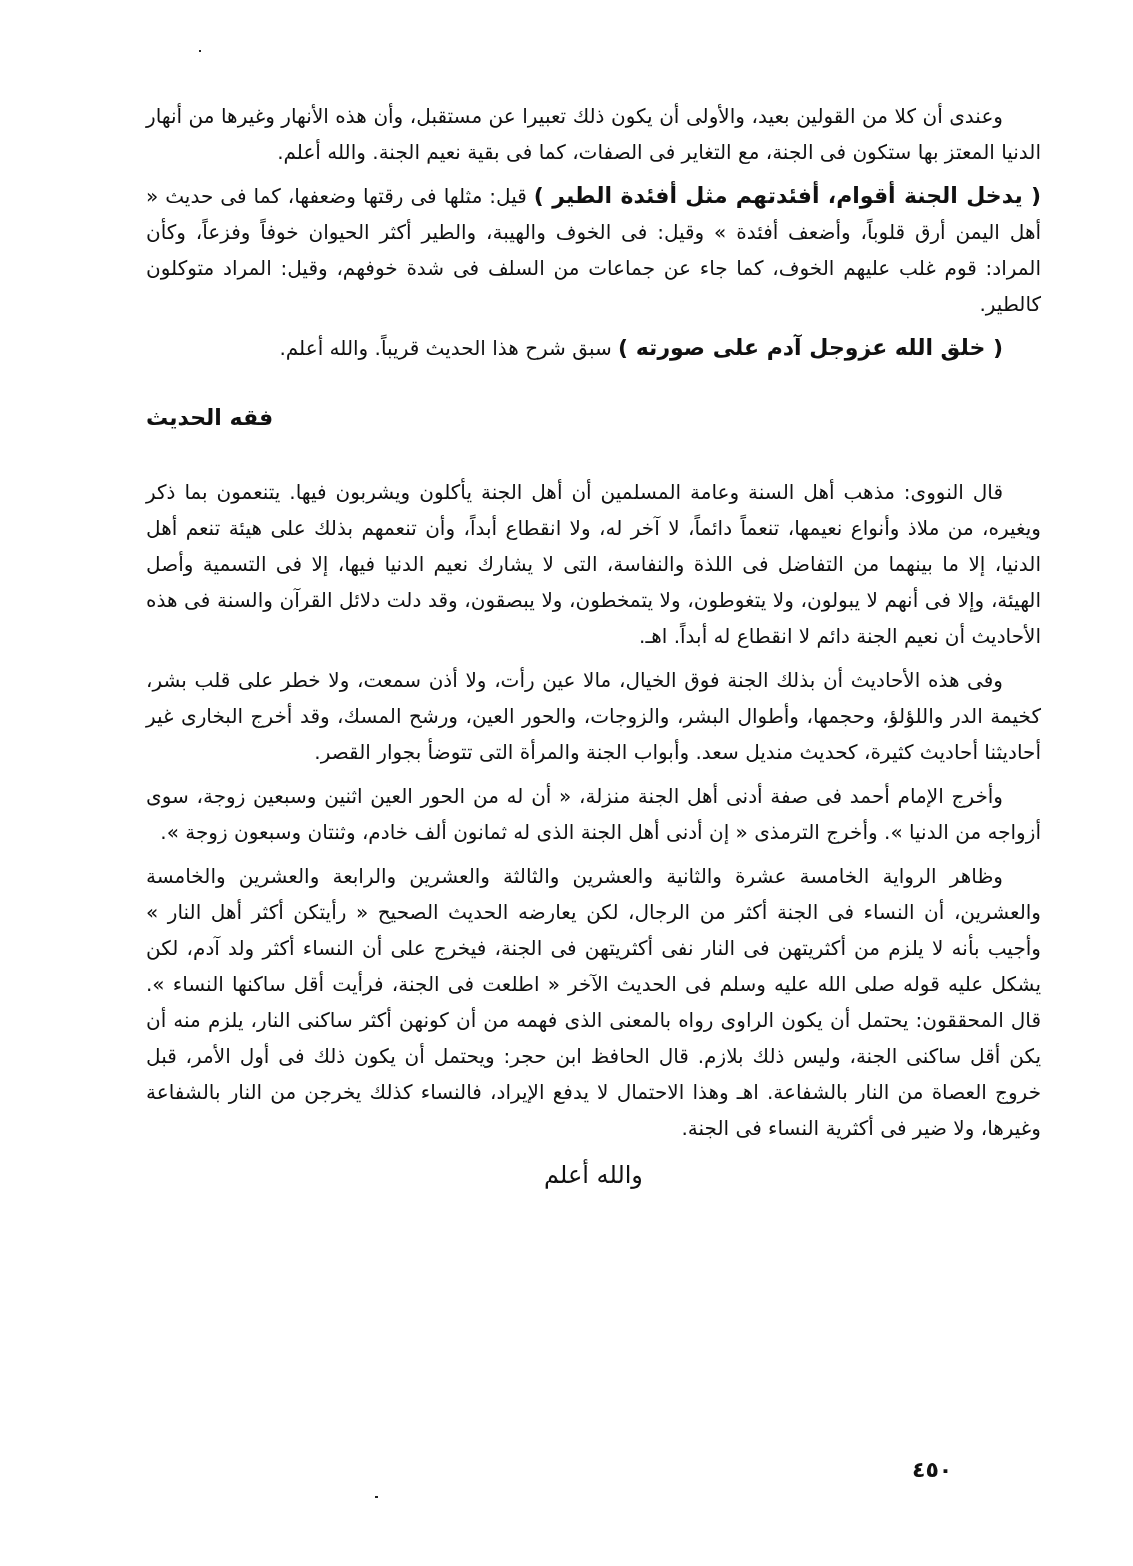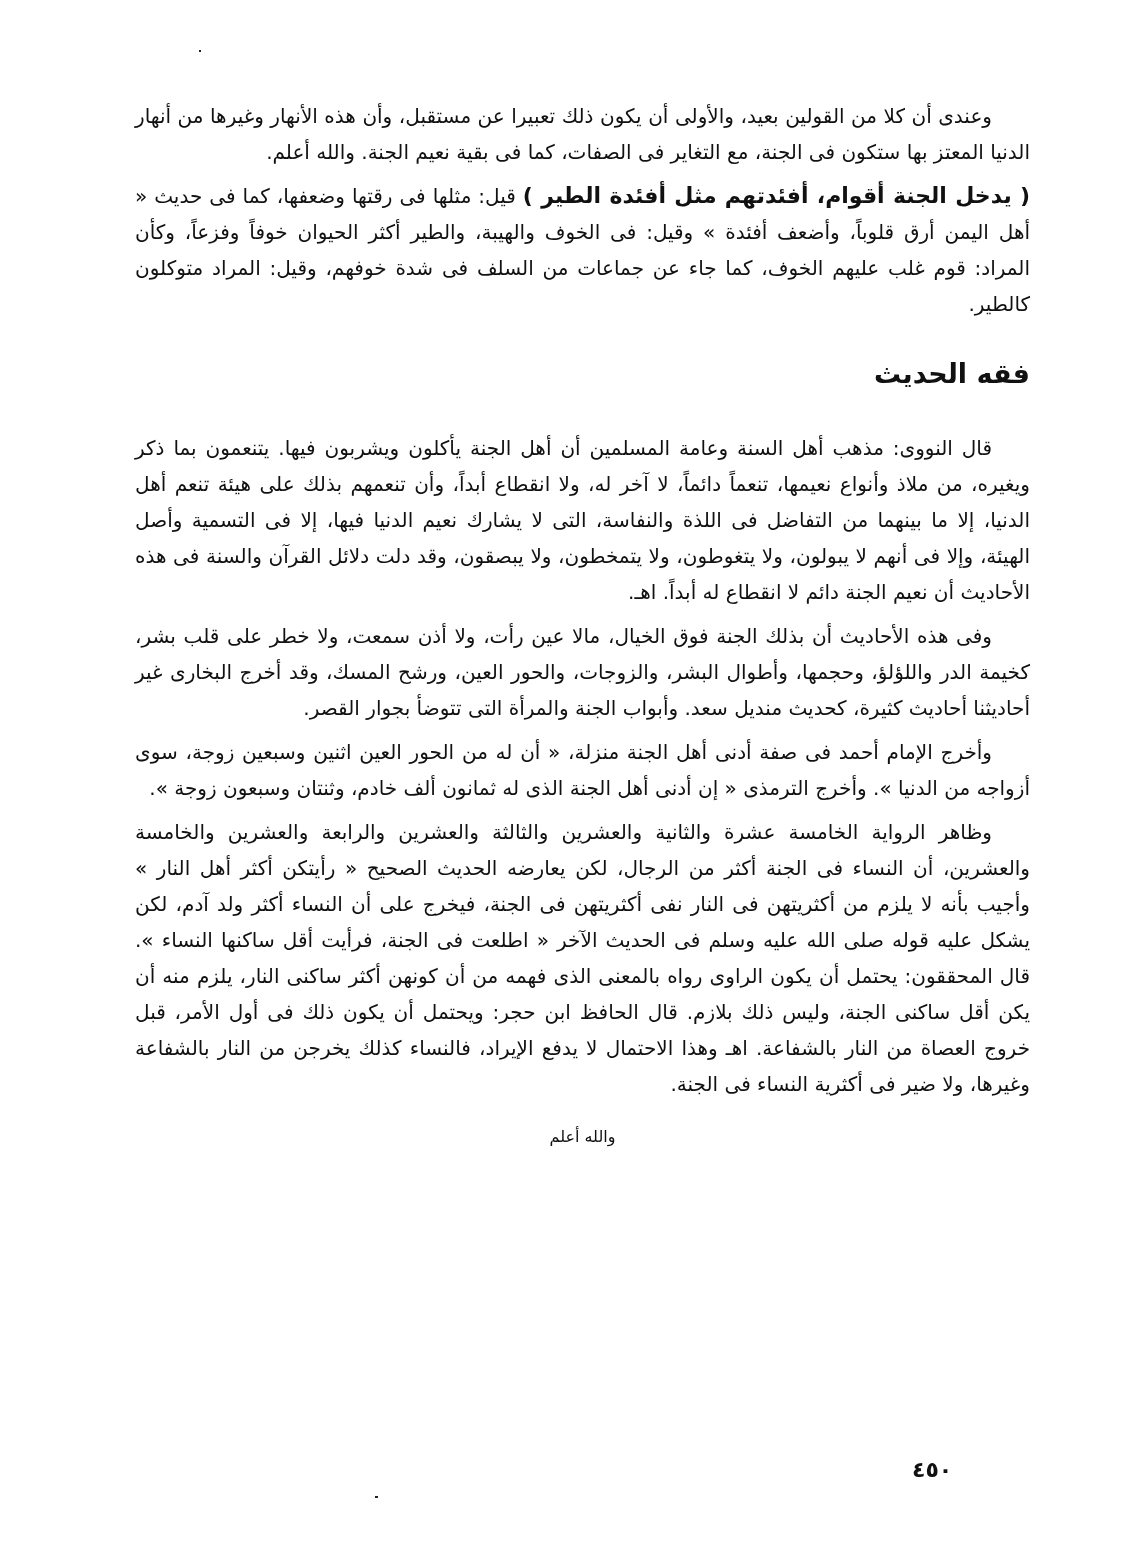--- a/index.html
+++ b/index.html
@@ -1,54 +1,57 @@
 <!DOCTYPE html>
 <html><head>
 <meta charset="utf-8">
 <style>
   html, body { margin: 0; padding: 0; background: #ffffff; }
   body {
     width: 1133px; height: 1566px; position: relative; overflow: hidden;
     font-family: "DejaVu Sans", sans-serif; color: #111111;
   }
   .page {
-    position: absolute; left: 135px; top: 98px; width: 895px;
+    position: absolute; left: 146px; top: 98px; width: 895px;
     direction: rtl; text-align: justify;
   }
   .para {
     font-size: 20px; line-height: 36px; margin: 0 0 8px 0;
     text-align: justify; text-align-last: right;
   }
   .para.indent { text-indent: 38px; }
   .bold-hadith { font-weight: bold; font-size: 22px; }
   .heading {
-    font-size: 27px; font-weight: bold; text-align: right;
+    font-size: 22px; font-weight: bold; text-align: left;
     margin: 22px 0 26px 0; line-height: 60px;
   }
-  .closing { text-align: center; font-size: 16px; line-height: 36px; margin: 17px 0 0 0; }
+  .closing { text-align: center; font-size: 24px; line-height: 36px; margin: 11px 0 0 0; }
   .page-number {
     position: absolute; left: 912px; top: 1457px; font-size: 22px; font-weight: bold;
     direction: rtl;
   }
   .speck { position: absolute; width: 2px; height: 2px; background: #222; }
 </style>
 </head>
 <body>
 
 <span class="speck" style="left:199px;top:50px;"></span>
 <span class="speck" style="left:375px;top:1496px;width:3px;"></span>
 
 <div class="page">
 
   <p class="para indent">وعندى أن كلا من القولين بعيد، والأولى أن يكون ذلك تعبيرا عن مستقبل، وأن هذه الأنهار وغيرها من أنهار الدنيا المعتز بها ستكون فى الجنة، مع التغاير فى الصفات، كما فى بقية نعيم الجنة. والله أعلم.</p>
 
   <p class="para">
     <span class="bold-hadith">( يدخل الجنة أقوام، أفئدتهم مثل أفئدة الطير )</span><span> قيل: مثلها فى رقتها وضعفها، كما فى حديث « أهل اليمن أرق قلوباً، وأضعف أفئدة » وقيل: فى الخوف والهيبة، والطير أكثر الحيوان خوفاً وفزعاً، وكأن المراد: قوم غلب عليهم الخوف، كما جاء عن جماعات من السلف فى شدة خوفهم، وقيل: المراد متوكلون كالطير.</span>
   </p>
 
+  <p class="para indent">
+    <span class="bold-hadith">( خلق الله عزوجل آدم على صورته )</span><span> سبق شرح هذا الحديث قريباً. والله أعلم.</span>
+  </p>
 
   <h2 class="heading">فقه الحديث</h2>
 
   <p class="para indent">قال النووى: مذهب أهل السنة وعامة المسلمين أن أهل الجنة يأكلون ويشربون فيها. يتنعمون بما ذكر ويغيره، من ملاذ وأنواع نعيمها، تنعماً دائماً، لا آخر له، ولا انقطاع أبداً، وأن تنعمهم بذلك على هيئة تنعم أهل الدنيا، إلا ما بينهما من التفاضل فى اللذة والنفاسة، التى لا يشارك نعيم الدنيا فيها، إلا فى التسمية وأصل الهيئة، وإلا فى أنهم لا يبولون، ولا يتغوطون، ولا يتمخطون، ولا يبصقون، وقد دلت دلائل القرآن والسنة فى هذه الأحاديث أن نعيم الجنة دائم لا انقطاع له أبداً. اهـ.</p>
 
   <p class="para indent">وفى هذه الأحاديث أن بذلك الجنة فوق الخيال، مالا عين رأت، ولا أذن سمعت، ولا خطر على قلب بشر، كخيمة الدر واللؤلؤ، وحجمها، وأطوال البشر، والزوجات، والحور العين، ورشح المسك، وقد أخرج البخارى غير أحاديثنا أحاديث كثيرة، كحديث منديل سعد. وأبواب الجنة والمرأة التى تتوضأ بجوار القصر.</p>
 
   <p class="para indent">وأخرج الإمام أحمد فى صفة أدنى أهل الجنة منزلة، « أن له من الحور العين اثنين وسبعين زوجة، سوى أزواجه من الدنيا ». وأخرج الترمذى « إن أدنى أهل الجنة الذى له ثمانون ألف خادم، وثنتان وسبعون زوجة ».</p>
 
   <p class="para indent">وظاهر الرواية الخامسة عشرة والثانية والعشرين والثالثة والعشرين والرابعة والعشرين والخامسة والعشرين، أن النساء فى الجنة أكثر من الرجال، لكن يعارضه الحديث الصحيح « رأيتكن أكثر أهل النار » وأجيب بأنه لا يلزم من أكثريتهن فى النار نفى أكثريتهن فى الجنة، فيخرج على أن النساء أكثر ولد آدم، لكن يشكل عليه قوله صلى الله عليه وسلم فى الحديث الآخر « اطلعت فى الجنة، فرأيت أقل ساكنها النساء ». قال المحققون: يحتمل أن يكون الراوى رواه بالمعنى الذى فهمه من أن كونهن أكثر ساكنى النار، يلزم منه أن يكن أقل ساكنى الجنة، وليس ذلك بلازم. قال الحافظ ابن حجر: ويحتمل أن يكون ذلك فى أول الأمر، قبل خروج العصاة من النار بالشفاعة. اهـ وهذا الاحتمال لا يدفع الإيراد، فالنساء كذلك يخرجن من النار بالشفاعة وغيرها، ولا ضير فى أكثرية النساء فى الجنة.</p>

